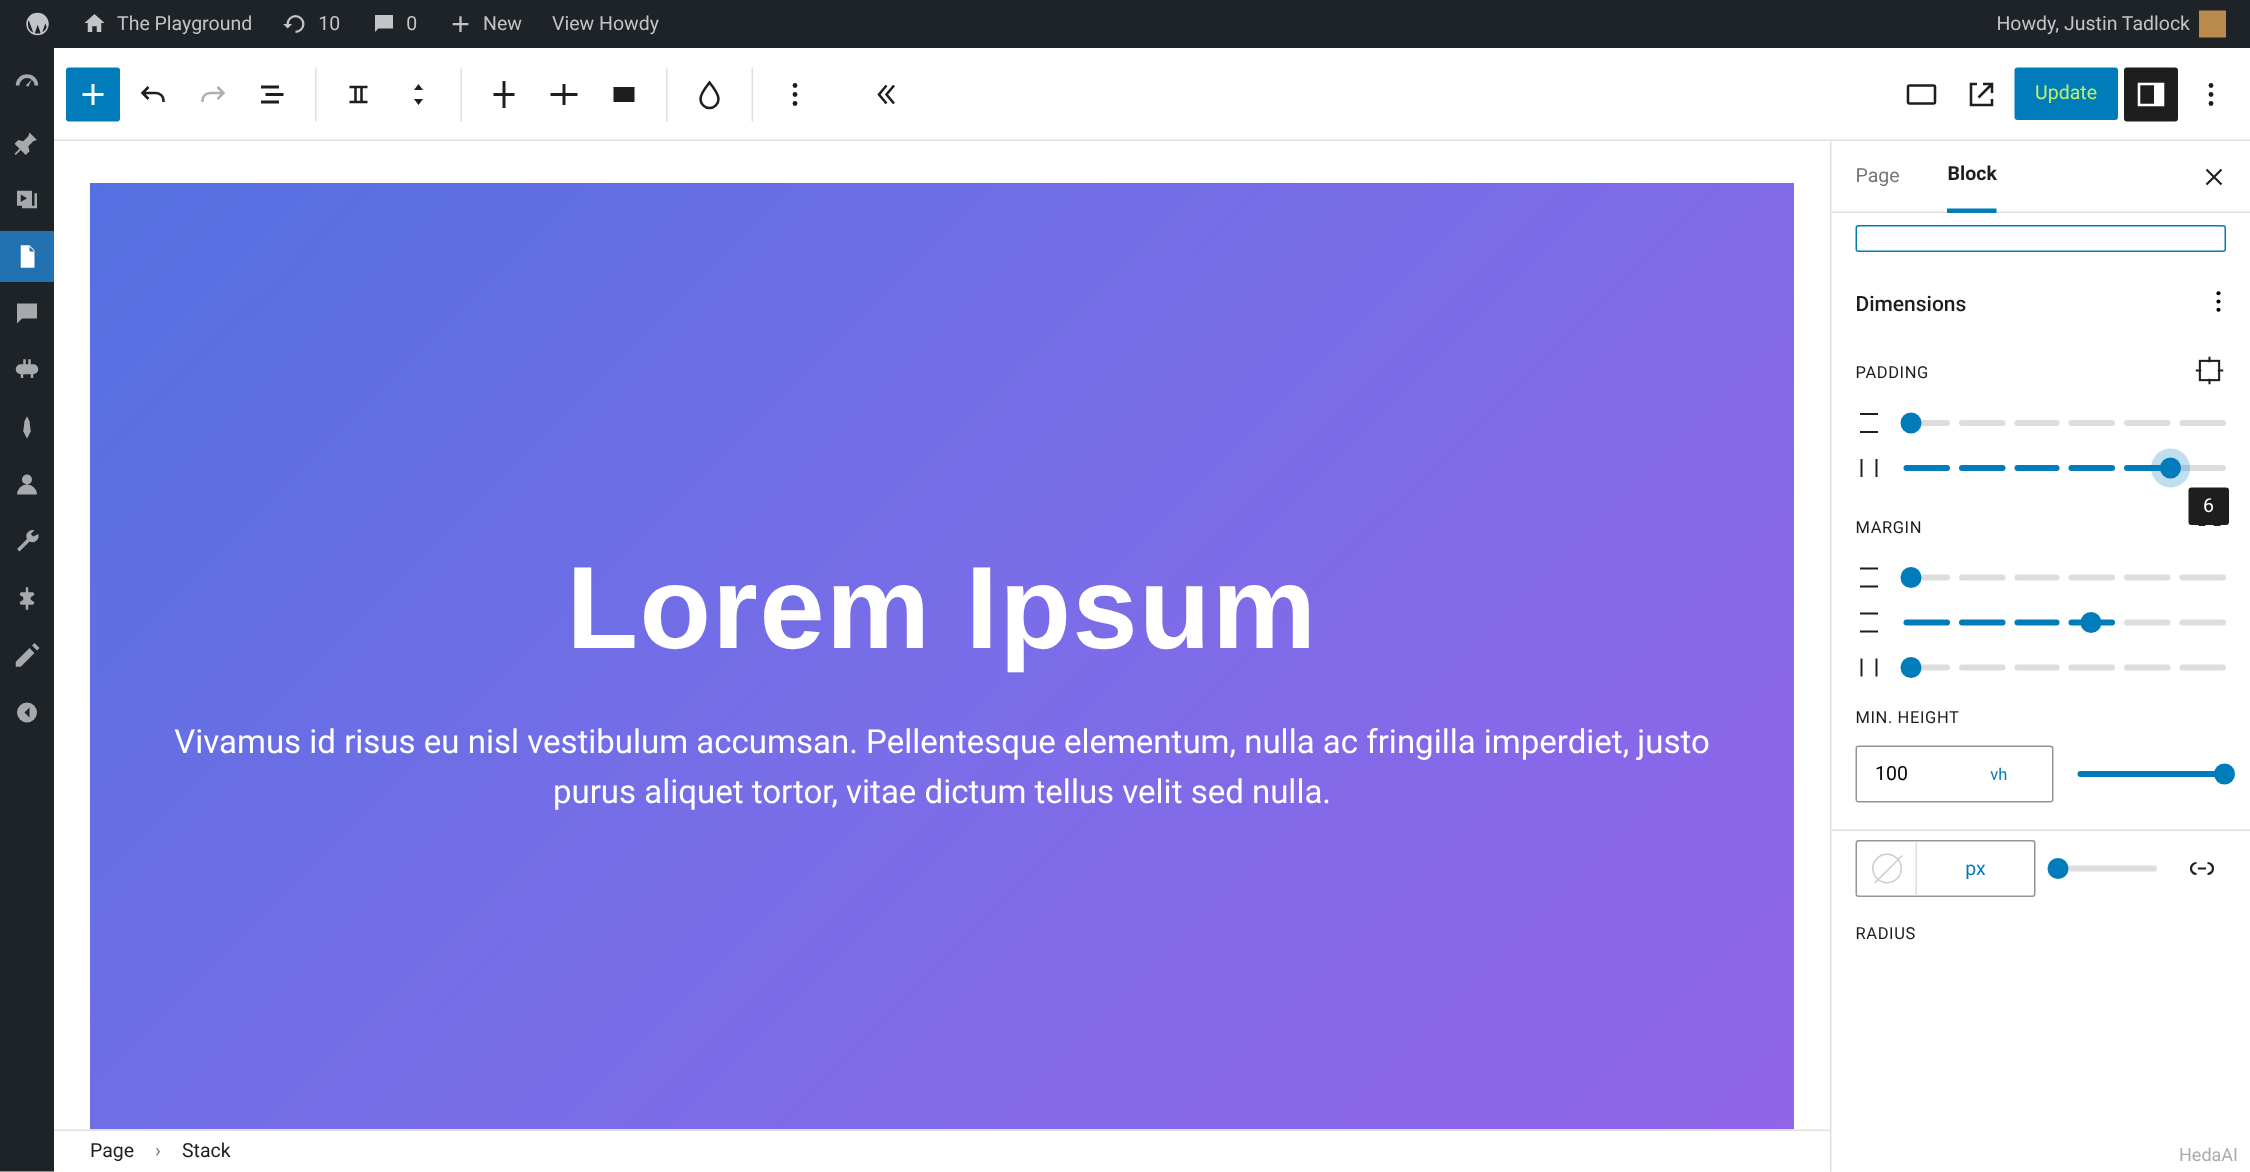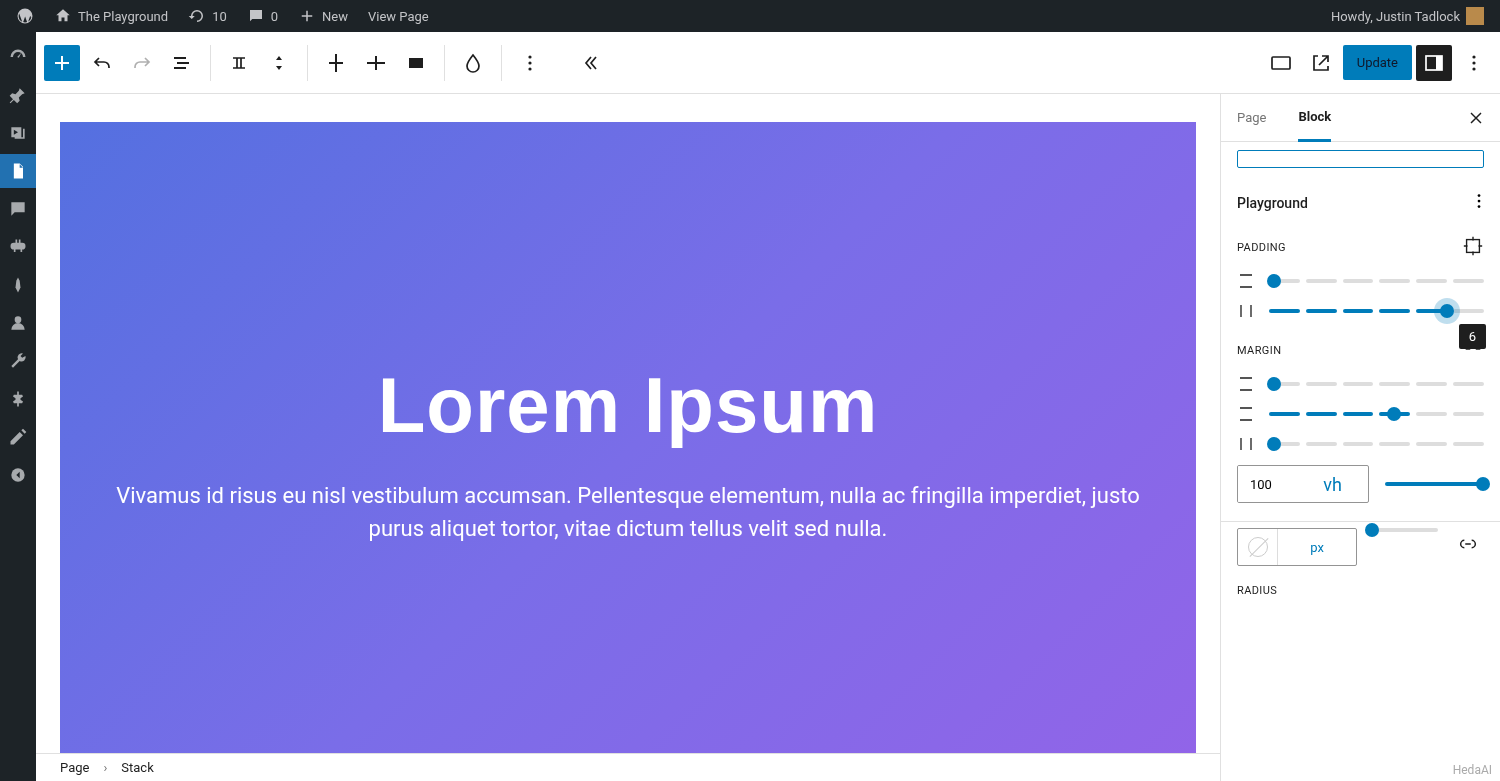--- a/index.html
+++ b/index.html
@@ -17,21 +17,21 @@
   .adminmenu .mitem.active{background:#2271b1;color:#fff;position:relative}
   .adminmenu .mitem.active::after{content:"";position:absolute;right:-4px;top:50%;margin-top:-4px;border:4px solid transparent;border-right-color:#f0f0f1}
   
   .editorbar{position:absolute;top:32px;left:36px;right:0;height:62px;background:#fff;border-bottom:1px solid #e0e0e0;display:flex;align-items:center;padding:0 8px;justify-content:space-between}
   .tb-left,.tb-right{display:flex;align-items:center;gap:4px}
   .tbtn{width:36px;height:36px;display:flex;align-items:center;justify-content:center;border-radius:2px;cursor:pointer;background:transparent}
   .tbtn svg{width:24px;height:24px;fill:#1e1e1e}
   .tbtn.primary{background:#007cba;border-radius:2px}
   .tbtn.primary svg{fill:#fff}
   .tdivider{width:1px;height:36px;background:#e0e0e0;margin:0 6px}
-  .update-btn{background:#007cba;color:#0f172a;border:none;padding:10px 14px;font-size:13px;cursor:pointer;border-radius:2px}
+  .update-btn{background:#007cba;color:#bef264;border:none;padding:10px 14px;font-size:13px;cursor:pointer;border-radius:2px}
   .sq-dark{background:#1e1e1e;border-radius:2px}
   .sq-dark svg{fill:#fff}
   
   .editor-canvas{position:absolute;top:94px;left:36px;right:280px;bottom:28px;background:#fff;overflow:hidden;padding-top:28px}
   .cover{margin:0 24px;height:660px;background:linear-gradient(135deg,#5470e0 0%,#7a6de8 50%,#9264e8 100%);display:flex;flex-direction:column;align-items:center;justify-content:center;color:#fff;padding:0 40px;text-align:center}
   .cover h1{font-size:78px;font-weight:700;letter-spacing:1px;margin-bottom:28px;font-family:"Century Gothic","Futura",sans-serif}
   .cover p{font-size:22px;line-height:1.5;max-width:1150px}
   
   .breadcrumb{position:absolute;left:36px;right:280px;bottom:0;height:28px;background:#fff;border-top:1px solid #e0e0e0;display:flex;align-items:center;padding:0 24px;gap:14px;font-size:13px;color:#1e1e1e}
   .breadcrumb .sep{color:#757575}
@@ -54,25 +54,25 @@
   .axis-icon{width:18px;height:18px;display:flex;align-items:center;justify-content:center;color:#1e1e1e}
   .step-track{flex:1;height:12px;display:flex;gap:6px;align-items:center;position:relative}
   .step-seg{flex:1;height:4px;background:#ddd;border-radius:2px}
   .step-seg.filled{background:#007cba}
   .step-handle{position:absolute;width:14px;height:14px;background:#007cba;border-radius:50%}
   .step-handle.focus{box-shadow:0 0 0 6px rgba(0,124,186,0.25)}
   .tooltip{position:absolute;background:#1e1e1e;color:#fff;padding:5px 10px;border-radius:2px;font-size:13px;bottom:-32px;right:-2px}
   .minh-row{display:flex;align-items:center;gap:16px;padding:6px 16px 18px}
   .minh-input{display:flex;border:1px solid #949494;border-radius:2px;height:38px;overflow:hidden;width:132px}
   .minh-input input{border:none;width:68px;padding:0 12px;font-size:13px;outline:none}
-  .minh-input .unit{width:52px;display:flex;align-items:center;justify-content:center;color:#007cba;font-size:18px;border-left:1px solid #fff;cursor:pointer}
+  .minh-input .unit{width:52px;display:flex;align-items:center;justify-content:center;color:#007cba;font-size:11px;border-left:1px solid #fff;cursor:pointer}
   .cont-track{flex:1;height:4px;background:#007cba;border-radius:2px;position:relative}
   .cont-handle{position:absolute;right:-6px;top:-5px;width:14px;height:14px;background:#007cba;border-radius:50%}
   .hr{height:1px;background:#e0e0e0;margin:0}
-  .border-row{display:flex;gap:14px;padding:6px 16px}
+  .border-row{display:flex;align-items:center;gap:14px;padding:6px 16px}
   .border-input{display:flex;border:1px solid #949494;border-radius:2px;height:38px;width:120px}
   .border-input .swatch{width:40px;display:flex;align-items:center;justify-content:center;border-right:1px solid #ddd}
   .border-input .swatch .circ{width:20px;height:20px;border-radius:50%;border:1px solid #ccc;position:relative}
   .border-input .swatch .circ::after{content:"";position:absolute;width:26px;height:1px;background:#ccc;top:50%;left:-3px;transform:rotate(-45deg)}
   .border-input .bunit{flex:1;display:flex;align-items:center;justify-content:center;color:#007cba;font-size:13px;cursor:pointer}
   .link-icon{width:32px;height:32px;display:flex;align-items:center;justify-content:center;cursor:pointer;margin-left:auto}
   .link-icon svg{width:22px;height:22px}
   .watermark{position:absolute;right:8px;bottom:4px;font-size:12px;color:#aaa}
 </style>
 </head>
@@ -103,21 +103,21 @@
         </svg>
         <span>0</span>
       </div>
     <div class="abitem">
         <svg viewBox="0 0 24 24">
           <path d="M11 5h2v6h6v2h-6v6h-2v-6H5v-2h6z"></path>
         </svg>
         <span>New</span>
       </div>
     <div class="abitem">
-        <span>View Page</span>
+        <span>View Howdy</span>
       </div>
   </div>
   <div class="adminbar-right">
     <div class="abitem">
         <span>Howdy, Justin Tadlock</span>
         <span class="avatar-sm"></span>
       </div>
   </div>
 </div>
 
@@ -303,21 +303,21 @@
     <div class="sb-close">
         <svg viewBox="0 0 24 24">
           <path stroke="#1e1e1e" stroke-width="1.7" d="M6 6l12 12M18 6L6 18"></path>
         </svg>
       </div>
   </div>
   <div class="sb-body">
     <div class="inputbox"></div>
 
     <div class="panel-head">
-      <span>Playground</span>
+      <span>Dimensions</span>
       <span class="menu-dots"><svg viewBox="0 0 24 24">
             <circle cx="12" cy="6" r="1.5"></circle>
             <circle cx="12" cy="12" r="1.5"></circle>
             <circle cx="12" cy="18" r="1.5"></circle>
           </svg></span>
     </div>
 
     <div class="sublabel">
       <span>PADDING</span>
       <span class="sidebtn"><svg viewBox="0 0 24 24">
@@ -408,20 +408,23 @@
         <div class="step-seg"></div>
           <div class="step-seg"></div>
           <div class="step-seg"></div>
           <div class="step-seg"></div>
           <div class="step-seg"></div>
           <div class="step-seg"></div>
         <div class="step-handle" style="left:-2px"></div>
       </div>
     </div>
 
+    <div class="sublabel">
+        <span>MIN. HEIGHT</span>
+      </div>
     <div class="minh-row">
       <div class="minh-input">
         <input value="100" style="">
         <div class="unit">vh</div>
       </div>
       <div class="cont-track">
           <div class="cont-handle"></div>
         </div>
     </div>
 

